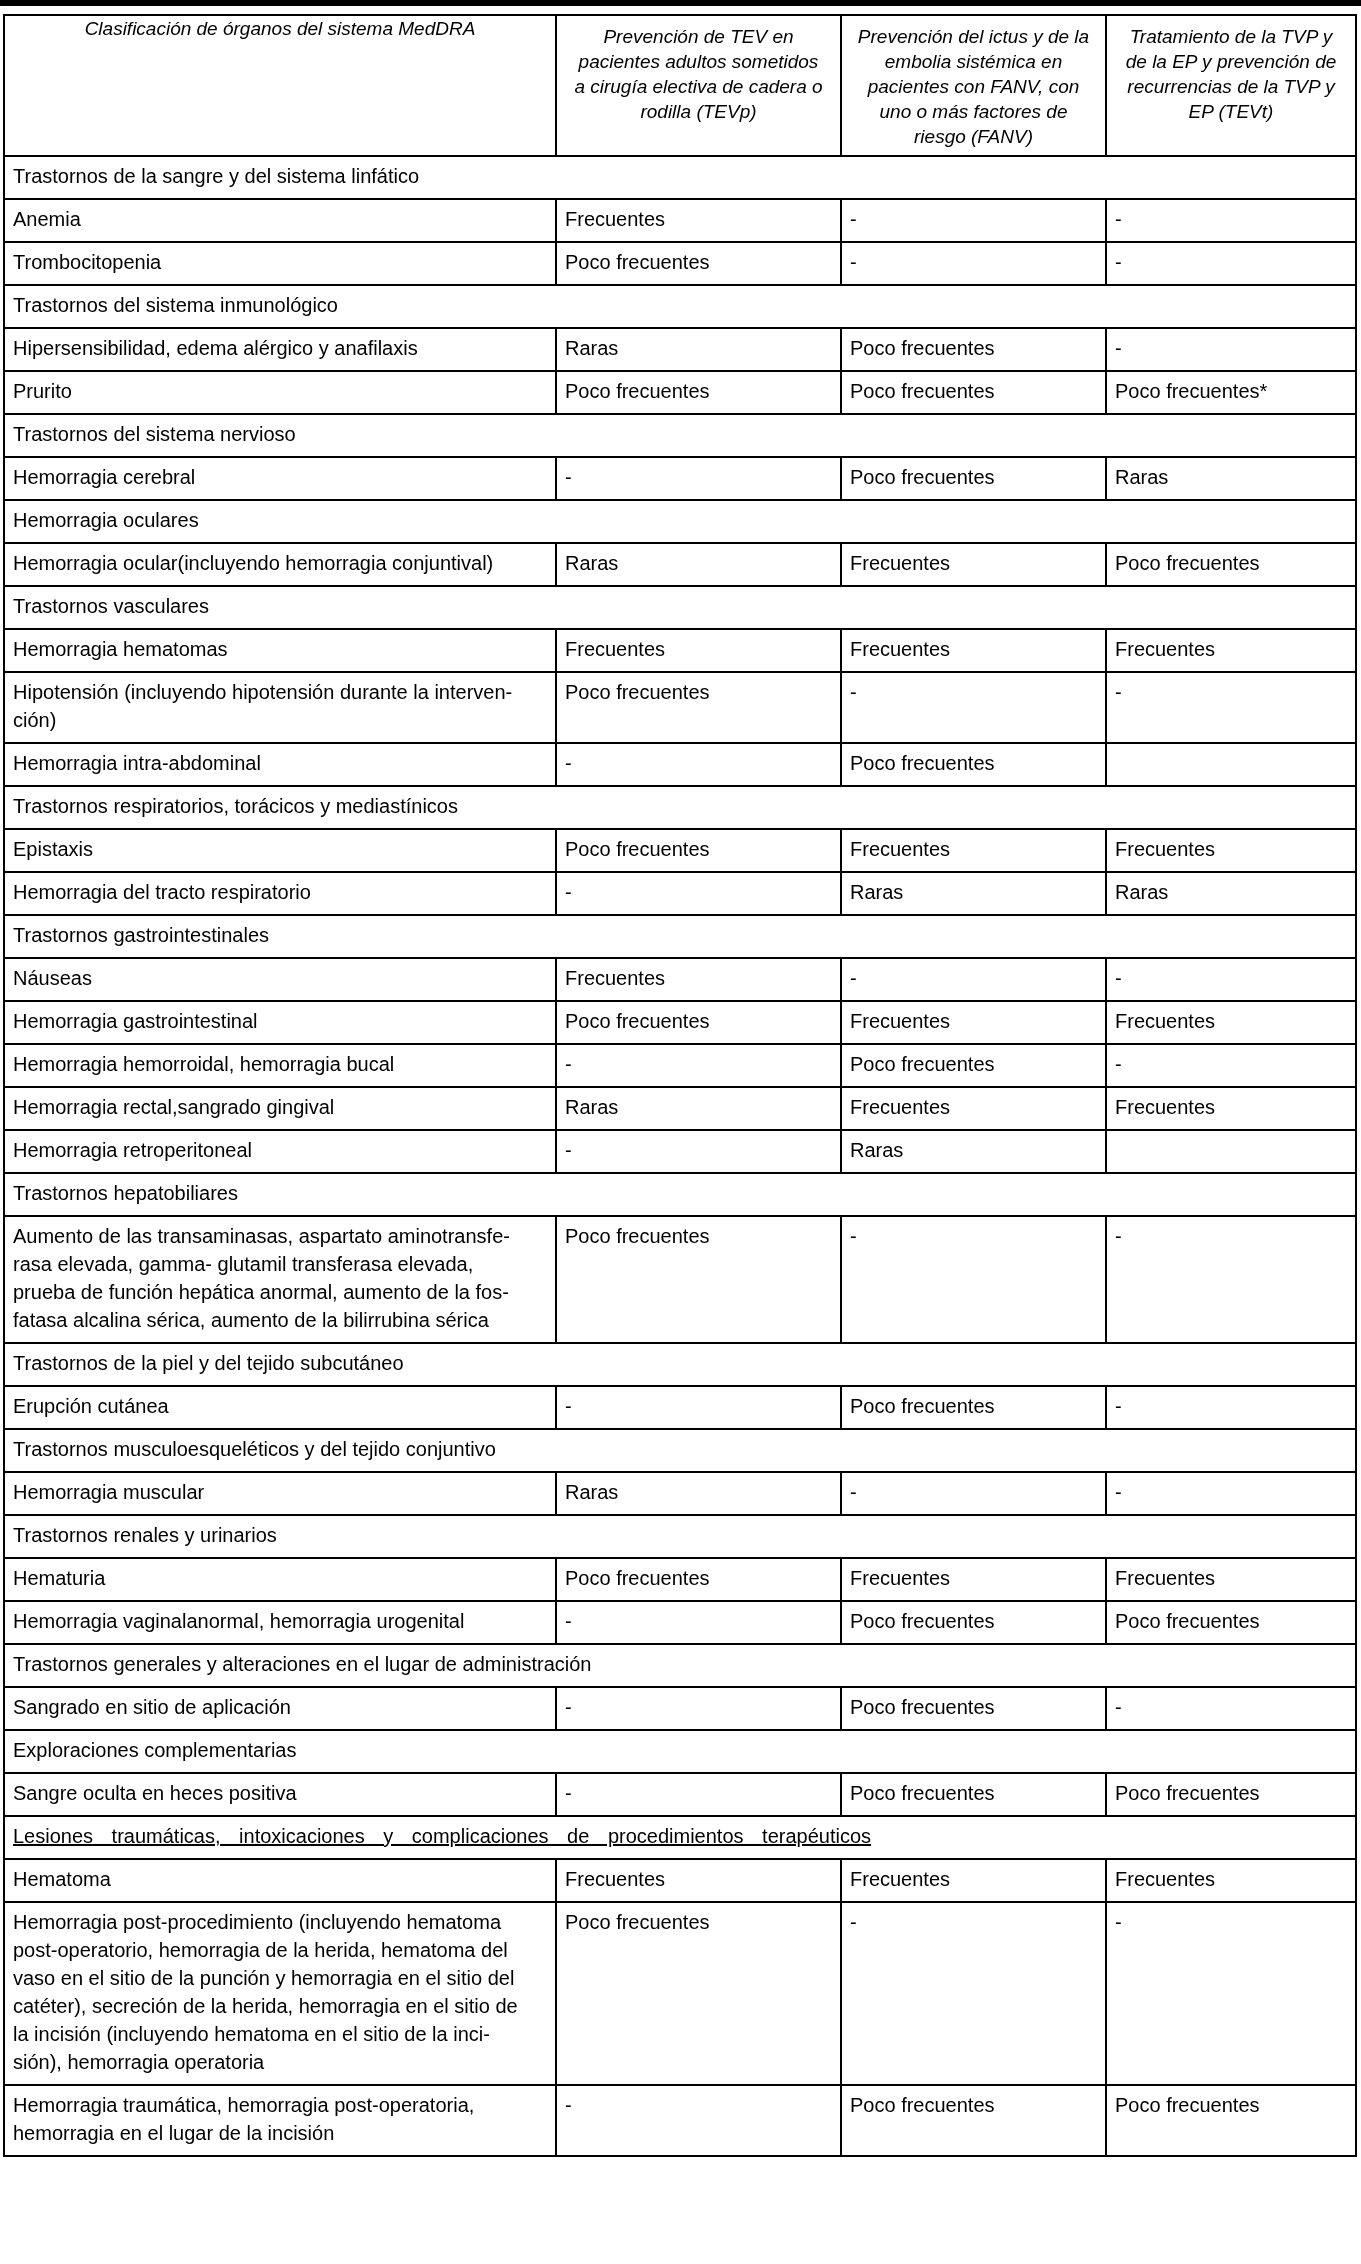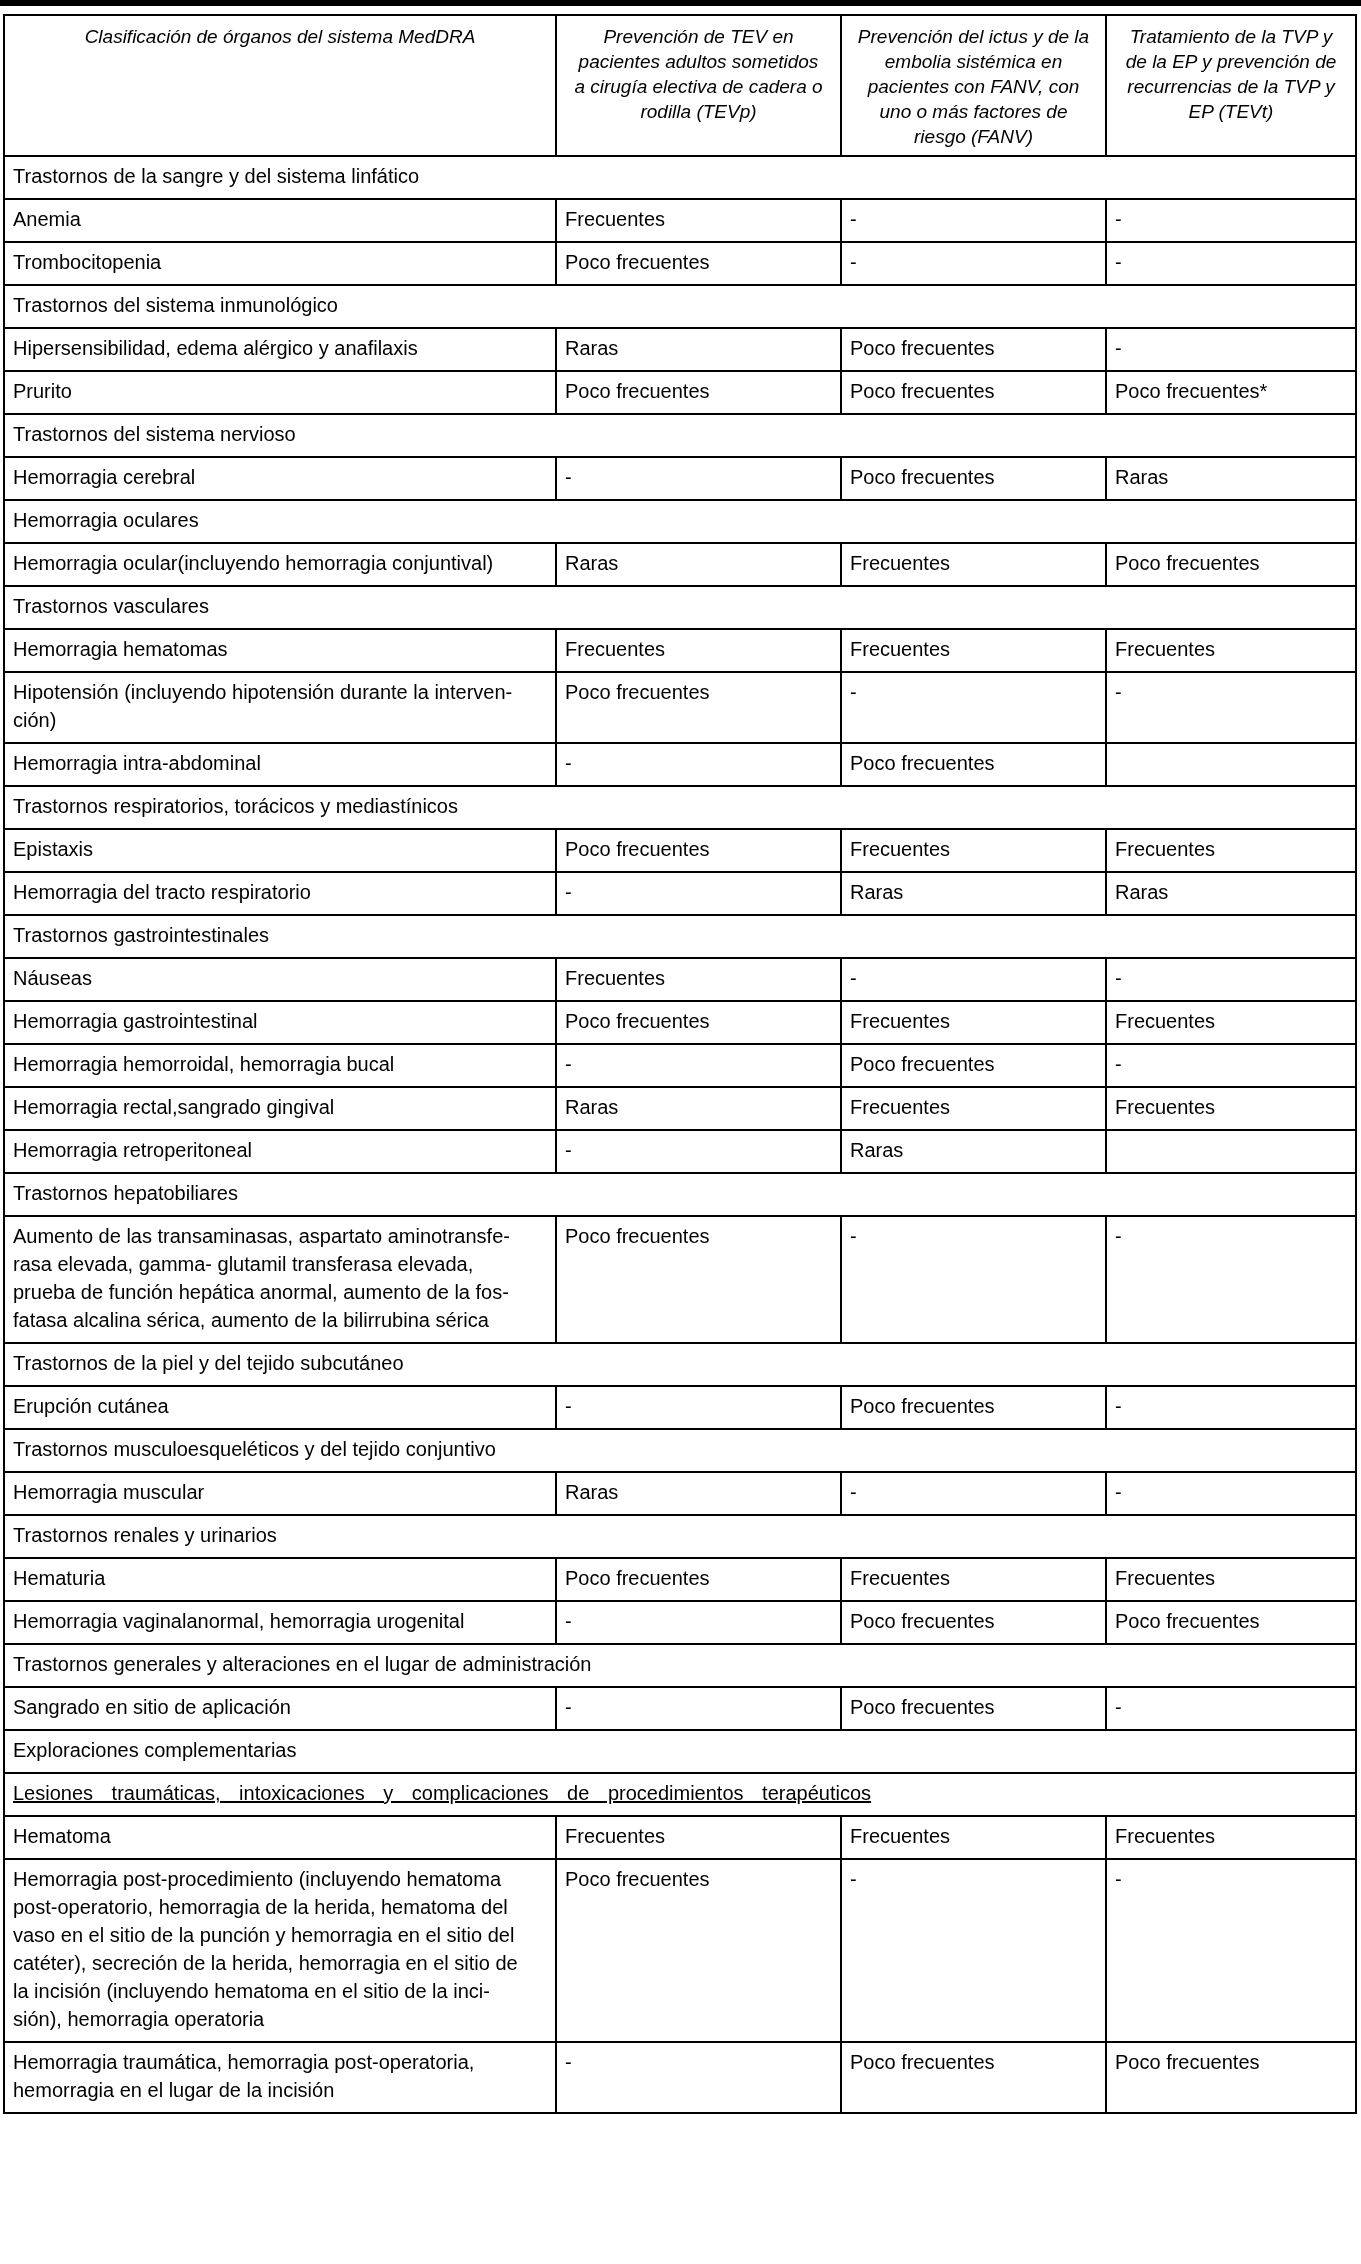--- a/index.html
+++ b/index.html
@@ -39,21 +39,21 @@
     font-weight: normal;
     font-size: 19px;
     line-height: 25px;
     text-align: center;
     padding: 8px 4px 6px 4px;
     height: 120px;
     white-space: pre-line;
   }
   thead th.first {
     vertical-align: top;
-    padding-top: 8px;
+    padding-top: 0;
     border-radius: 14px;
   }
   tbody td {
     font-size: 20px;
     line-height: 28px;
     padding: 5px 8px 8px 8px;
   }
   td.section-cell {
     white-space: normal;
     margin-left: 32px;
@@ -271,20 +271,26 @@
         <tr>
           <td class="term-cell">Sangrado en sitio de aplicación</td>
           <td class="freq-cell">-</td>
           <td class="freq-cell">Poco frecuentes</td>
           <td class="freq-cell">-</td>
         </tr>
         <tr>
           <td colspan="4" class="section-cell">Exploraciones complementarias</td>
         </tr>
         <tr>
+          <td class="term-cell">Sangre oculta en heces positiva</td>
+          <td class="freq-cell">-</td>
+          <td class="freq-cell">Poco frecuentes</td>
+          <td class="freq-cell">Poco frecuentes</td>
+        </tr>
+        <tr>
           <td colspan="4" class="section-cell justify">Lesiones traumáticas, intoxicaciones y complicaciones de procedimientos terapéuticos</td>
         </tr>
         <tr>
           <td class="term-cell">Hematoma</td>
           <td class="freq-cell">Frecuentes</td>
           <td class="freq-cell">Frecuentes</td>
           <td class="freq-cell">Frecuentes</td>
         </tr>
         <tr>
           <td class="term-cell">Hemorragia post-procedimiento (incluyendo hematoma

